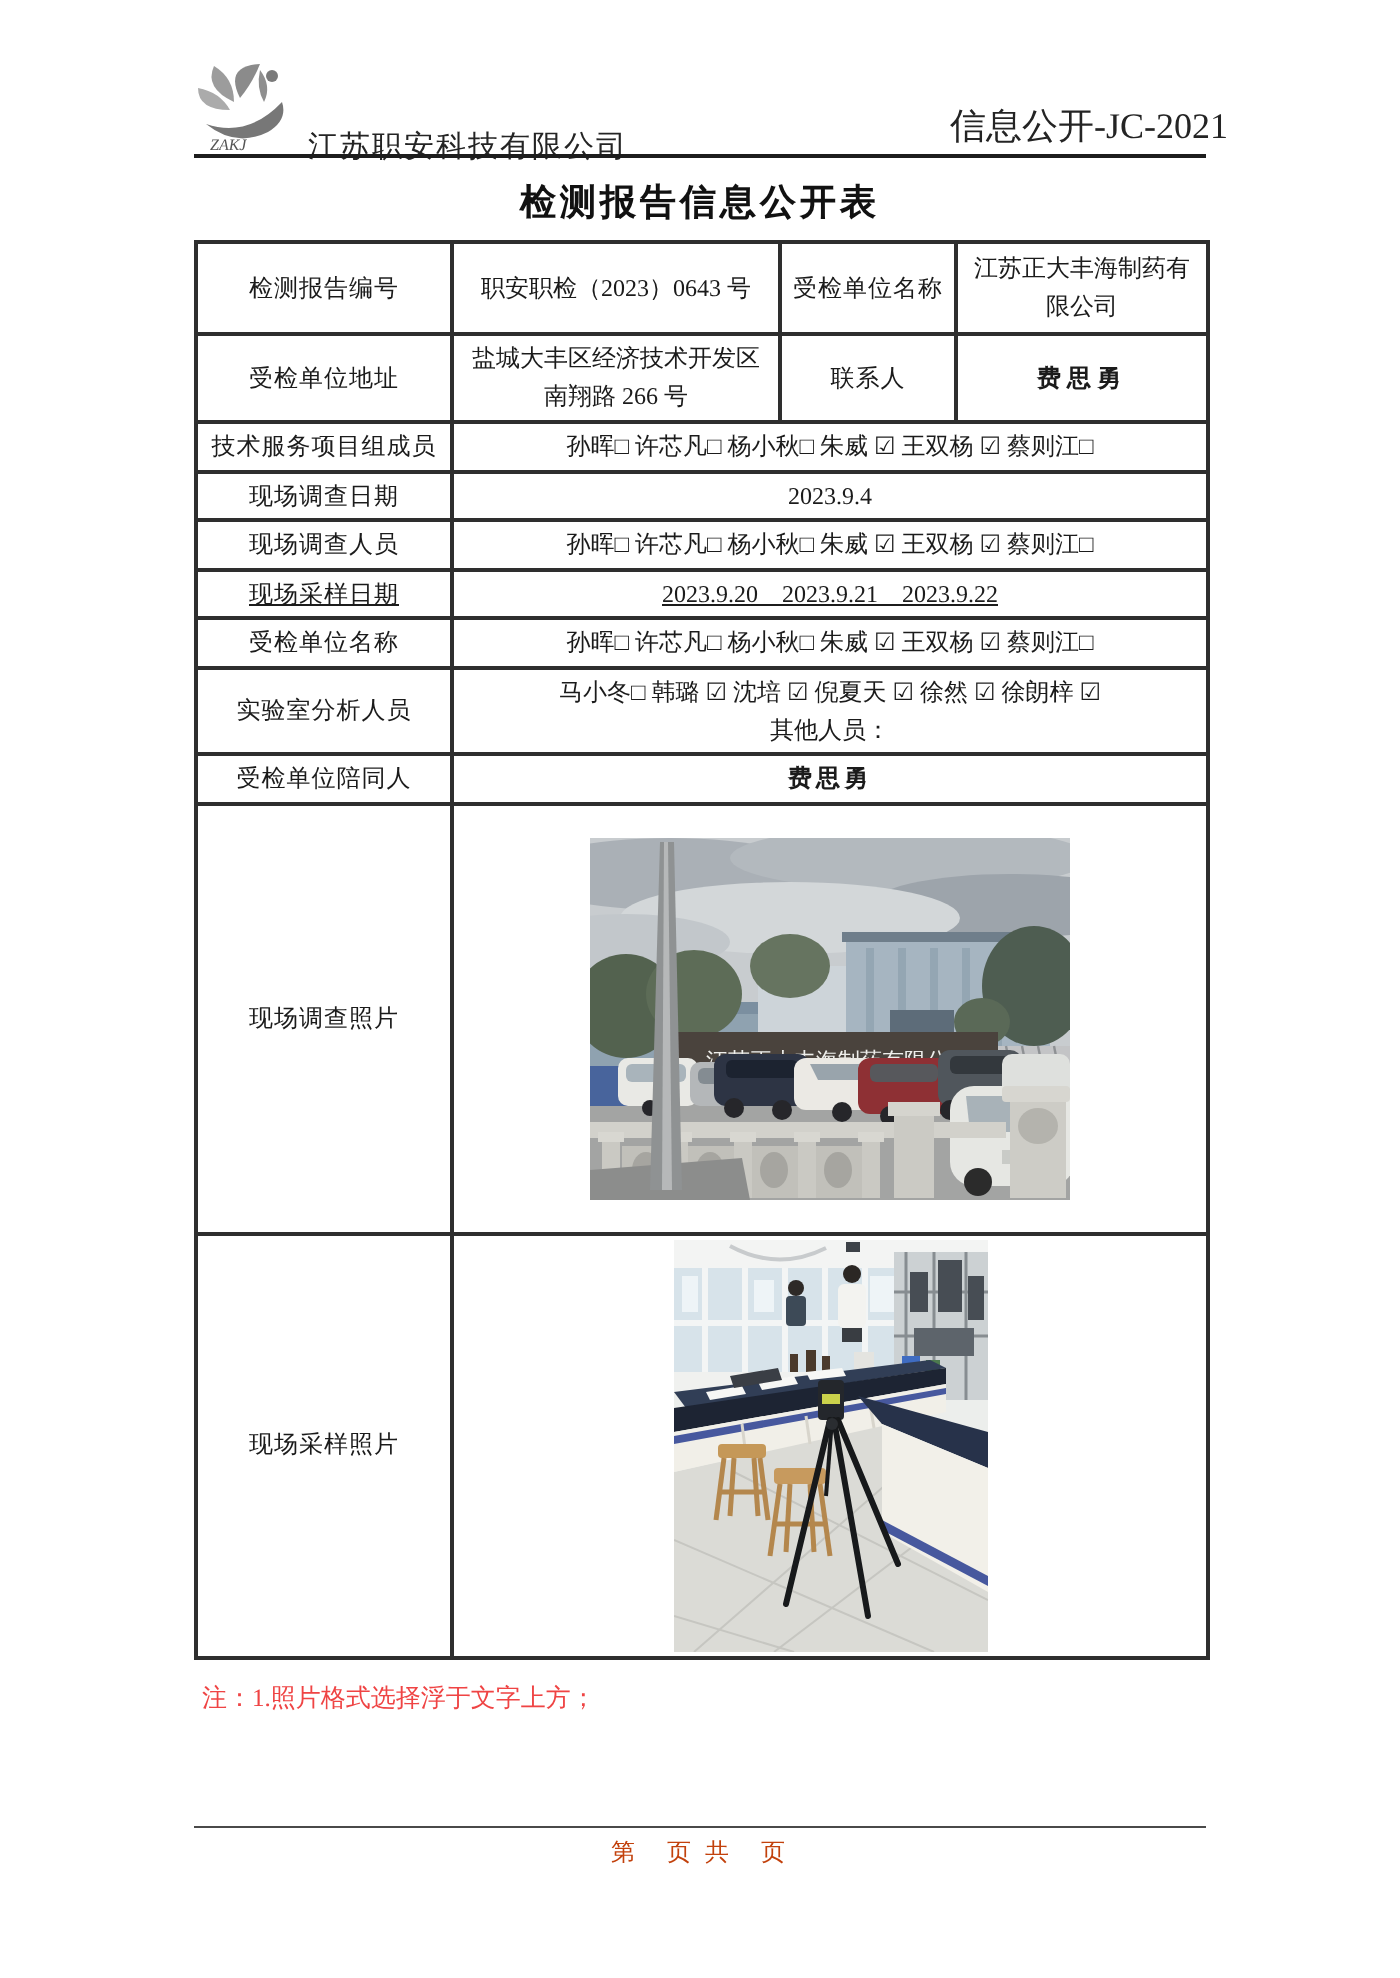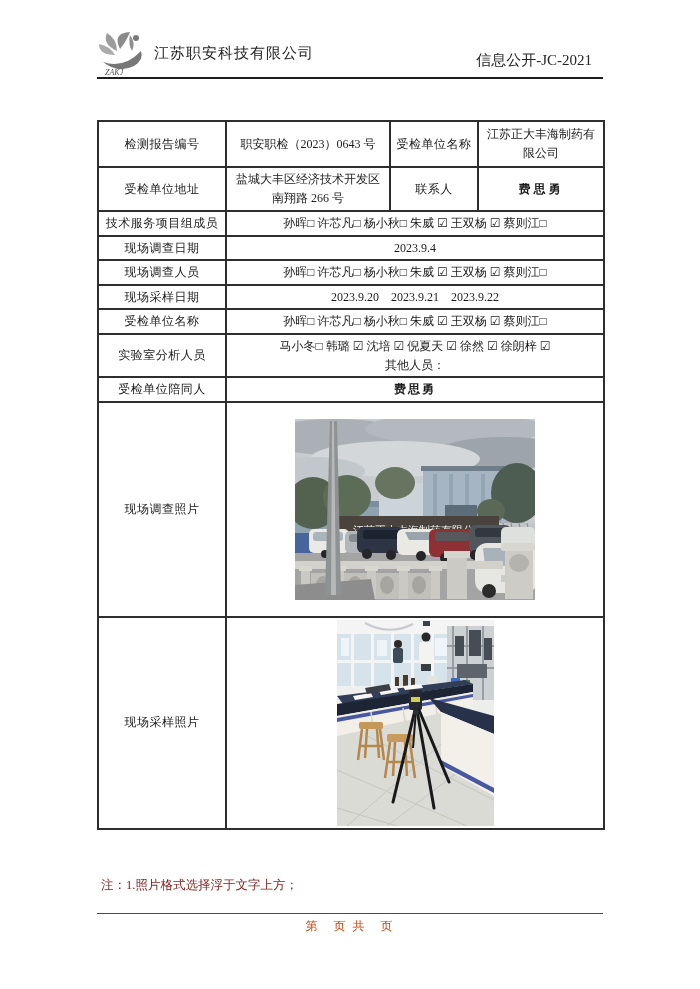--- a/index.html
+++ b/index.html
@@ -3,39 +3,39 @@
 <meta charset="utf-8">
 <style>
   html,body{margin:0;padding:0;background:#e8e8e8;}
   .page{
     position:relative;width:700px;height:989px;background:#ffffff;
     margin:0 auto;overflow:hidden;
     font-family:"Liberation Serif","DejaVu Serif",serif;color:#1c1c1c;
   }
   
   .hdr-logo{position:absolute;left:96px;top:29px;width:58px;height:48px;}
-  .hdr-company{position:absolute;left:154px;top:44px;font-size:15px;letter-spacing:1px;color:#242424;}
-  .hdr-code{position:absolute;right:108px;top:51px;font-size:15px;color:#242424;}
+  .hdr-company{position:absolute;left:154px;top:64px;font-size:15px;letter-spacing:1px;color:#242424;}
+  .hdr-code{position:absolute;right:86px;top:51px;font-size:18px;color:#242424;}
   .hdr-rule{position:absolute;left:97px;top:77px;width:506px;height:2px;background:#1d1d1d;}
   
   .doc-title{position:absolute;left:0;top:89px;width:700px;text-align:center;
     font-size:18px;font-weight:bold;letter-spacing:2px;color:#111;}
   
   .tbl{position:absolute;left:97px;top:120px;width:506px;border-collapse:collapse;table-layout:fixed;}
   .tbl td{border:2px solid #2e2e2e;font-size:12px;color:#1b1b1b;text-align:center;
     vertical-align:middle;padding:2px 4px;line-height:1.55;overflow:hidden;}
   .lbl{letter-spacing:0.5px;}
   .left{text-align:left;padding-left:8px;}
   .pre{white-space:pre-wrap;}
   .bold-lg{font-weight:bold;font-size:16px;letter-spacing:3px;}
   .bold-md{font-weight:bold;font-size:13px;letter-spacing:2px;}
   .two-line{line-height:1.45;}
   .photo-wrap{display:flex;justify-content:center;align-items:center;}
   
-  .note{position:absolute;left:101px;top:841px;font-size:12.5px;color:#7f1d1d;margin-top:36px;}
+  .note{position:absolute;left:101px;top:841px;font-size:12.5px;color:#ef4444;}
   .ft-rule{position:absolute;left:97px;top:913px;width:506px;height:1px;background:#4a4a4a;}
   .ft-text{position:absolute;left:0;top:918px;width:700px;text-align:center;
     font-size:12px;letter-spacing:2px;color:#c2410c;}
   svg text{font-family:"Liberation Serif","DejaVu Serif",serif;}
 </style>
 </head>
 <body>
 
 <div class="page">
 
@@ -45,20 +45,21 @@
     <path d="M19,26 Q3,26 3,15 Q14,17 19,26" fill="#ababab"></path>
     <circle cx="40" cy="9" r="3" fill="#7a7a7a"></circle>
     <path d="M34,6 Q40,14 36,22 Q32,15 34,6" fill="#8f8f8f"></path>
     <path d="M7,33 Q28,40 45,22 Q48,31 38,37 Q22,45 7,33" fill="#777777"></path>
     <text x="9" y="46" font-size="8" font-style="italic" fill="#555">ZAKJ</text>
   </svg>
   <span class="hdr-company">江苏职安科技有限公司</span>
   <span class="hdr-code">信息公开-JC-2021</span>
   <div class="hdr-rule"></div>
 
+  <div class="doc-title">检测报告信息公开表</div>
 
   <table class="tbl">
     <colgroup>
         <col style="width:128px">
         <col style="width:164px">
         <col style="width:88px">
         <col style="width:126px">
       </colgroup>
 
     <tbody>
@@ -84,21 +85,21 @@
     <tr style="height:22px;">
       <td class="lbl">现场调查日期</td>
       <td colspan="3">2023.9.4</td>
     </tr>
 
     <tr style="height:21px;">
       <td class="lbl">现场调查人员</td>
       <td colspan="3" class="left">孙晖□ 许芯凡□ 杨小秋□ 朱威 ☑ 王双杨 ☑ 蔡则江□</td>
     </tr>
 
-    <tr style="height:22px;">
+    <tr style="height:22px;text-decoration:underline;">
       <td class="lbl">现场采样日期</td>
       <td colspan="3" class="pre">2023.9.20    2023.9.21    2023.9.22</td>
     </tr>
 
     <tr style="height:21px;">
       <td class="lbl">受检单位名称</td>
       <td colspan="3" class="left">孙晖□ 许芯凡□ 杨小秋□ 朱威 ☑ 王双杨 ☑ 蔡则江□</td>
     </tr>
 
     <tr style="height:35px;">

